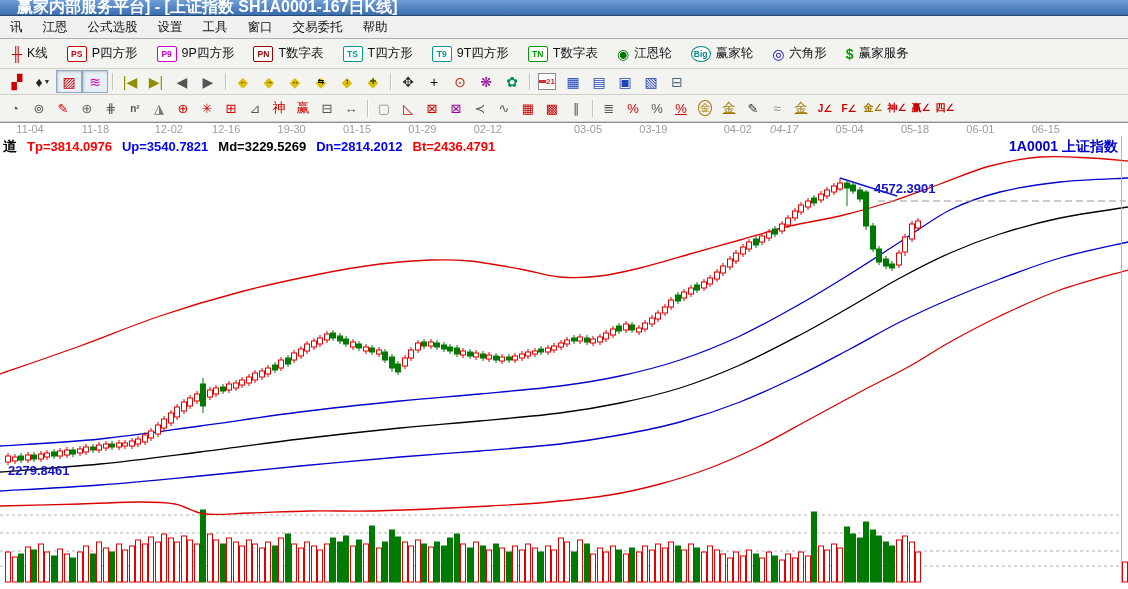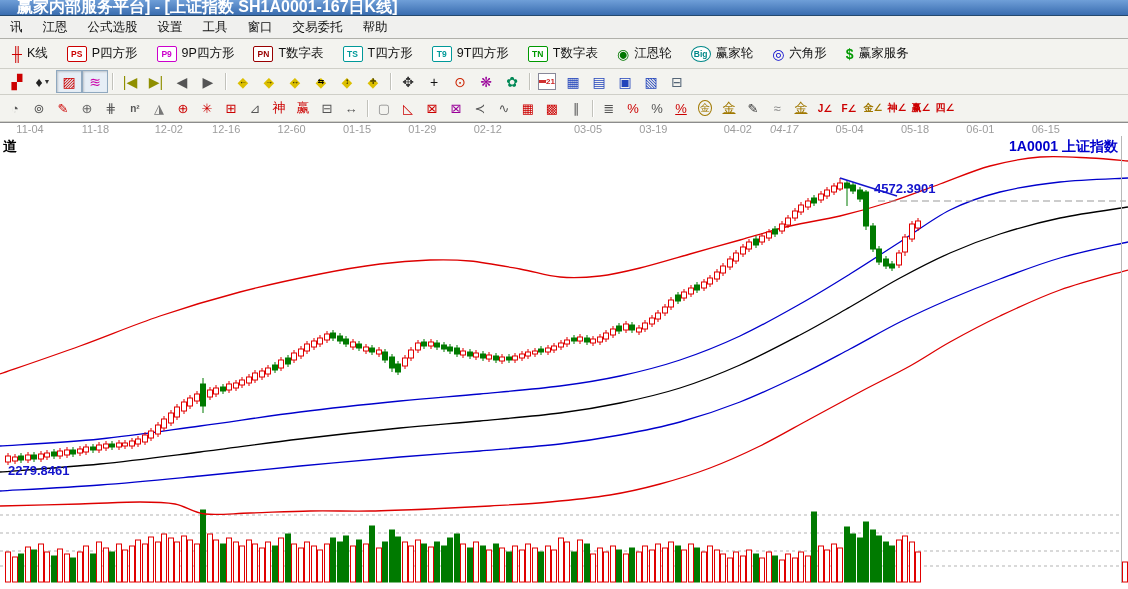--- a/index.html
+++ b/index.html
@@ -325,21 +325,21 @@
     <div class="ibtn3">
       <span class="two" style="color: rgb(204, 0, 0);">四∠</span>
     </div>
   </div>
 
 <div class="dateaxis" id="dateaxis">
     <span class="datelbl" style="left: 30px;">11-04</span>
     <span class="datelbl" style="left: 95.4px;">11-18</span>
     <span class="datelbl" style="left: 160.8px; margin-left: 8px;">12-02</span>
     <span class="datelbl" style="left: 226.2px;">12-16</span>
-    <span class="datelbl" style="left: 291.6px;">12-60</span>
+    <span class="datelbl" style="left: 291.6px;">19-30</span>
     <span class="datelbl" style="left: 357px;">01-15</span>
     <span class="datelbl" style="left: 422.4px;">01-29</span>
     <span class="datelbl" style="left: 487.8px;">02-12</span>
     <span class="datelbl" style="left: 588px;">03-05</span>
     <span class="datelbl" style="left: 653.4px;">03-19</span>
     <span class="datelbl" style="left: 718.8px; padding-left: 38px;">04-02</span>
     <span class="datelbl" style="left: 784.2px; font-style: italic;">04-17</span>
     <span class="datelbl" style="left: 849.6px;">05-04</span>
     <span class="datelbl" style="left: 915px;">05-18</span>
     <span class="datelbl" style="left: 980.4px;">06-01</span>
@@ -788,17 +788,24 @@
         <rect x="909.5" y="230" width="5" height="15" fill="#fff" stroke="#e00000" stroke-width="1"></rect>
         <line x1="918" y1="224" x2="918" y2="237" stroke="#e00000" stroke-width="1"></line>
         <rect x="915.5" y="227" width="5" height="7" fill="#fff" stroke="#e00000" stroke-width="1"></rect>
       </g>
       <line x1="878" y1="207" x2="1126" y2="207" stroke="#9a9a9a" stroke-dasharray="7 4" stroke-width="1.2"></line>
       <line x1="840" y1="184" x2="897" y2="202" stroke="#1414cc" stroke-width="1.5"></line>
       <line x1="1121.5" y1="142" x2="1121.5" y2="589" stroke="#b8b8b8" stroke-width="1"></line>
     </svg>
   <div class="infoline">
     <span class="ind-label">道</span>
+    <span id="infoitems" style="display:flex;gap:10px">
+        <span style="color: rgb(255, 0, 0);">Tp=3814.0976</span>
+        <span style="color: rgb(0, 0, 255);">Up=3540.7821</span>
+        <span style="color: rgb(0, 0, 0);">Md=3229.5269</span>
+        <span style="color: rgb(0, 0, 255);">Dn=2814.2012</span>
+        <span style="color: rgb(255, 0, 0);">Bt=2436.4791</span>
+      </span>
   </div>
   <div class="corner">1A0001 上证指数</div>
   <div class="ann" id="ann-peak">4572.3901</div>
   <div class="ann" id="ann-base">2279.8461</div>
 </div>
 
 </body></html>

